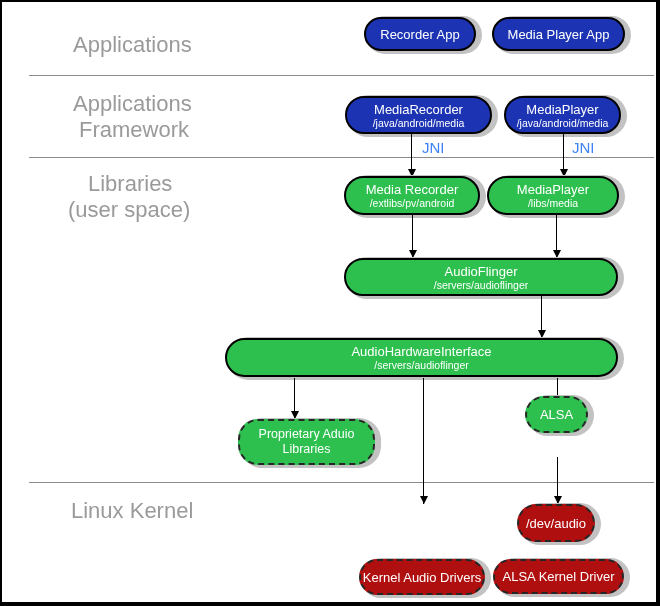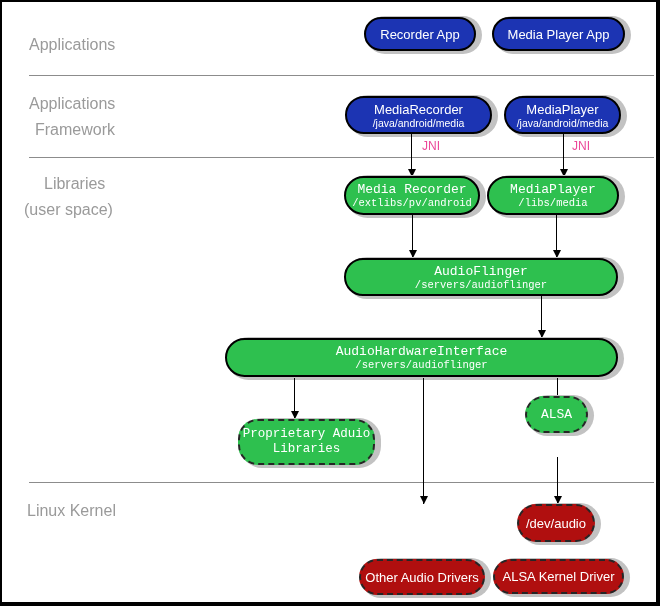--- a/index.html
+++ b/index.html
@@ -8,42 +8,42 @@
     width:660px;height:606px;
     box-sizing:border-box;
     background:#fff;
     border:2px solid #000;
     border-right-width:4px;
     border-bottom-width:4px;
     font-family:"Liberation Sans",sans-serif;
     overflow:hidden;
   }
   .divider{position:absolute;left:27px;width:625px;height:1px;background:var(--divider,#8c8c8c);}
-  .sec-label{position:absolute;color:var(--label,#9a9a9a);font-size:16px;line-height:26px;white-space:nowrap;}
+  .sec-label{position:absolute;color:var(--label,#9a9a9a);font-size:22px;line-height:26px;white-space:nowrap;margin-left:44px;}
   .node{
     position:absolute;box-sizing:border-box;
     border:2px solid #000;border-radius:20px;
     color:#fff;display:flex;flex-direction:column;
     align-items:center;justify-content:center;text-align:center;
     box-shadow:4px 1px 0 2px var(--shadow,#c2c2c2);
   }
   .blue{background:var(--blue,#1c34b3);}
-  .green{background:var(--green,#2ec04f);font-family:Liberation Mono, monospace;}
+  .green{background:var(--green,#2ec04f);}
   .red{background:var(--red,#b00f0f);}
   .dashed{border:2px dashed #262626;}
   .t{font-size:13px;line-height:15px;white-space:nowrap;}
   .s{font-size:10.5px;line-height:12px;white-space:nowrap;}
   .two-line .t,.two-line .s{font-size:12.5px;line-height:15px;}
   .arrow{position:absolute;width:1px;background:#000;}
   .arrow::after{
     content:"";position:absolute;bottom:0;left:-3.5px;width:0;height:0;
     border-left:4px solid transparent;border-right:4px solid transparent;
     border-top:8px solid #000;
   }
-  .edge-label{position:absolute;color:#ec4899;font-size:12px;white-space:nowrap;}
+  .edge-label{position:absolute;color:#3b82f6;font-size:15px;white-space:nowrap;}
   .indent1{margin-left:6px;}
   .indent2{margin-left:20px;}
 </style>
 </head>
 <body>
 
 <div id="canvas">
 
   <div class="divider" style="top:73px"></div>
   <div class="divider" style="top:155px"></div>
@@ -120,19 +120,19 @@
   <div class="node green dashed" style="left:523px;top:394px;width:63px;height:37px">
     <div class="t">ALSA</div>
   </div>
 
   <div class="arrow" style="left:555px;top:455px;height:47px"></div>
 
   <div class="node red dashed" style="left:515px;top:502px;width:78px;height:38px">
     <div class="t">/dev/audio</div>
   </div>
   <div class="node red dashed" style="left:357px;top:557px;width:126px;height:36px">
-    <div class="t">Other Audio Drivers</div>
+    <div class="t">Kernel Audio Drivers</div>
   </div>
   <div class="node red dashed" style="left:491px;top:557px;width:131px;height:35px">
     <div class="t">ALSA Kernel Driver</div>
   </div>
 
 </div>
 
 </body></html>

